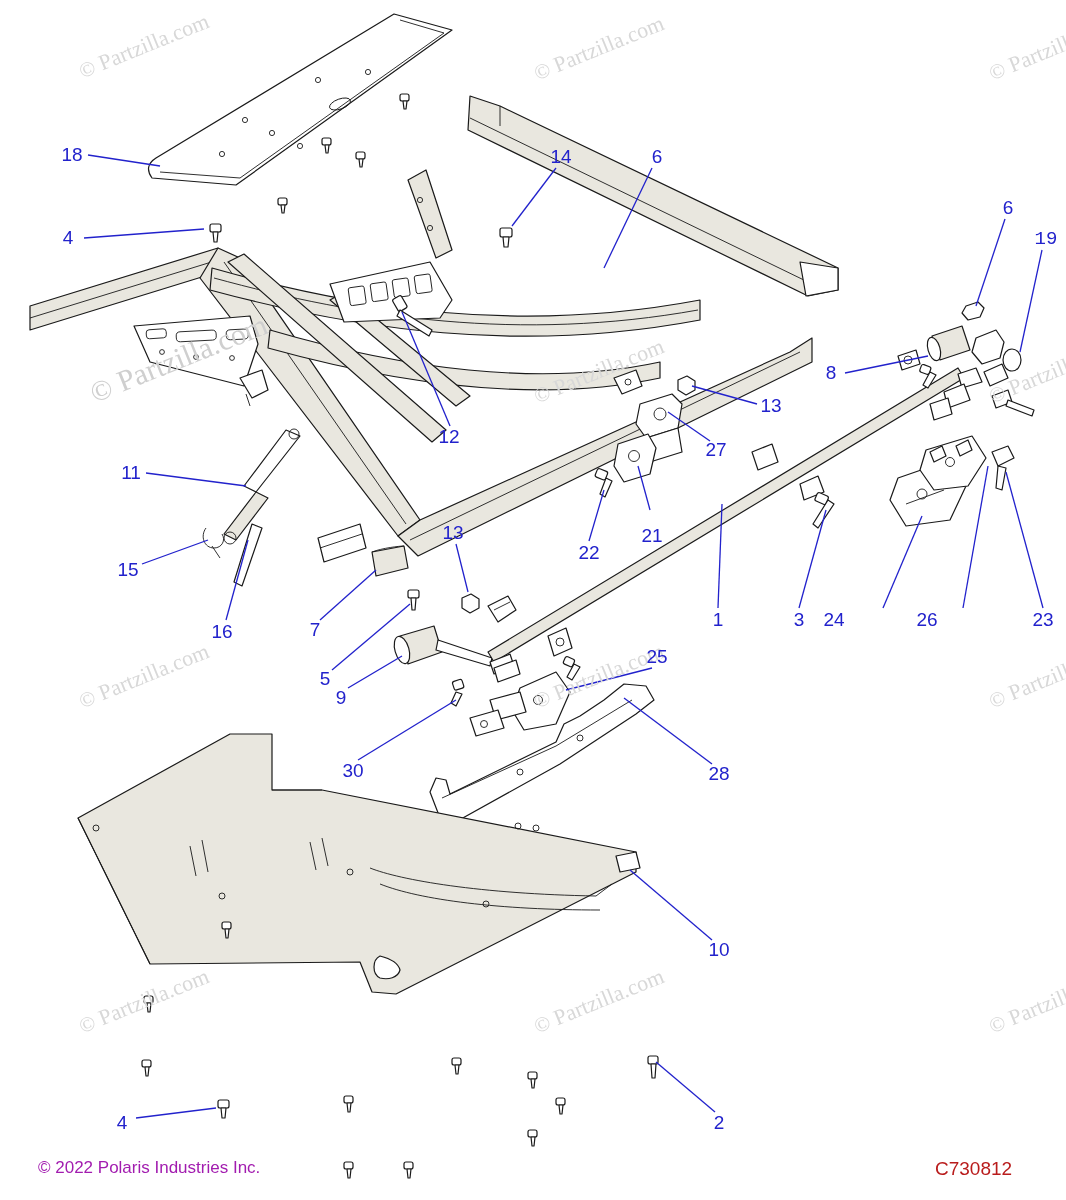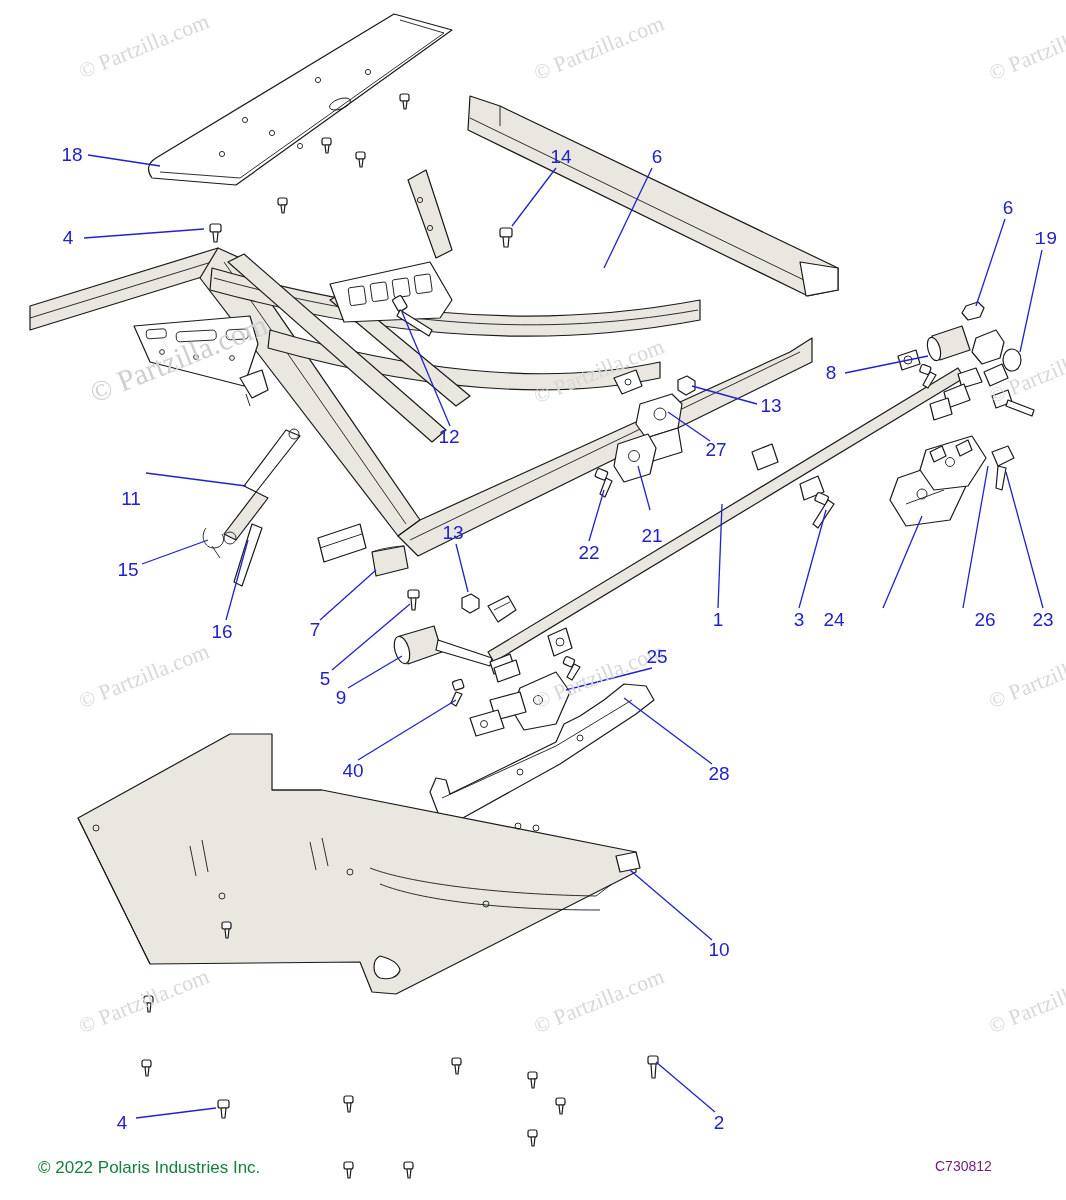--- a/index.html
+++ b/index.html
@@ -47,28 +47,28 @@
     color: #cfcfcf;
   }
   .watermark .c {
     font-size: 0.95em;
   }
   #footer-left {
     position: absolute;
     left: 38px;
     top: 1158px;
     font-size: 17px;
-    color: #15803d;
+    color: #a21caf;
   }
   #footer-right {
     position: absolute;
     left: 935px;
     top: 1158px;
-    font-size: 14px;
-    color: #701a75;
+    font-size: 19px;
+    color: #b91c1c;
   }
 </style>
 </head>
 <body>
 
 <div id="page">
 
   <svg id="diagram-svg" viewBox="0 0 1066 1200">
     <defs>
       <style>
@@ -426,34 +426,34 @@
   <div class="callout" style="left:72px;  top:155px;">18</div>
   <div class="callout" style="left:68px;  top:238px;">4</div>
   <div class="callout" style="left:561px; top:157px;">14</div>
   <div class="callout" style="left:657px; top:157px;">6</div>
   <div class="callout" style="left:1008px;top:208px;">6</div>
   <div class="callout" style="left:1046px;top:239px;font-family:Liberation Mono, monospace;">19</div>
   <div class="callout" style="left:831px; top:373px;">8</div>
   <div class="callout" style="left:771px; top:406px;">13</div>
   <div class="callout" style="left:449px; top:437px;">12</div>
   <div class="callout" style="left:716px; top:450px;">27</div>
-  <div class="callout" style="left:131px; top:499px;">11</div>
+  <div class="callout" style="left:131px; top:473px;">11</div>
   <div class="callout" style="left:128px; top:570px;">15</div>
   <div class="callout" style="left:222px; top:632px;">16</div>
   <div class="callout" style="left:652px; top:536px;">21</div>
   <div class="callout" style="left:589px; top:553px;">22</div>
   <div class="callout" style="left:453px; top:533px;">13</div>
   <div class="callout" style="left:315px; top:630px;">7</div>
   <div class="callout" style="left:325px; top:679px;">5</div>
   <div class="callout" style="left:341px; top:698px;">9</div>
-  <div class="callout" style="left:353px; top:771px;">40</div>
+  <div class="callout" style="left:353px; top:771px;">30</div>
   <div class="callout" style="left:718px; top:620px;">1</div>
   <div class="callout" style="left:799px; top:620px;">3</div>
   <div class="callout" style="left:834px; top:620px;">24</div>
-  <div class="callout" style="left:985px; top:620px;">26</div>
+  <div class="callout" style="left:927px; top:620px;">26</div>
   <div class="callout" style="left:1043px;top:620px;">23</div>
   <div class="callout" style="left:657px; top:657px;">25</div>
   <div class="callout" style="left:719px; top:774px;">28</div>
   <div class="callout" style="left:719px; top:950px;">10</div>
   <div class="callout" style="left:122px; top:1123px;">4</div>
   <div class="callout" style="left:719px; top:1123px;">2</div>
 
   <div id="footer-left">© 2022 Polaris Industries Inc.</div>
   <div id="footer-right">C730812</div>
 

